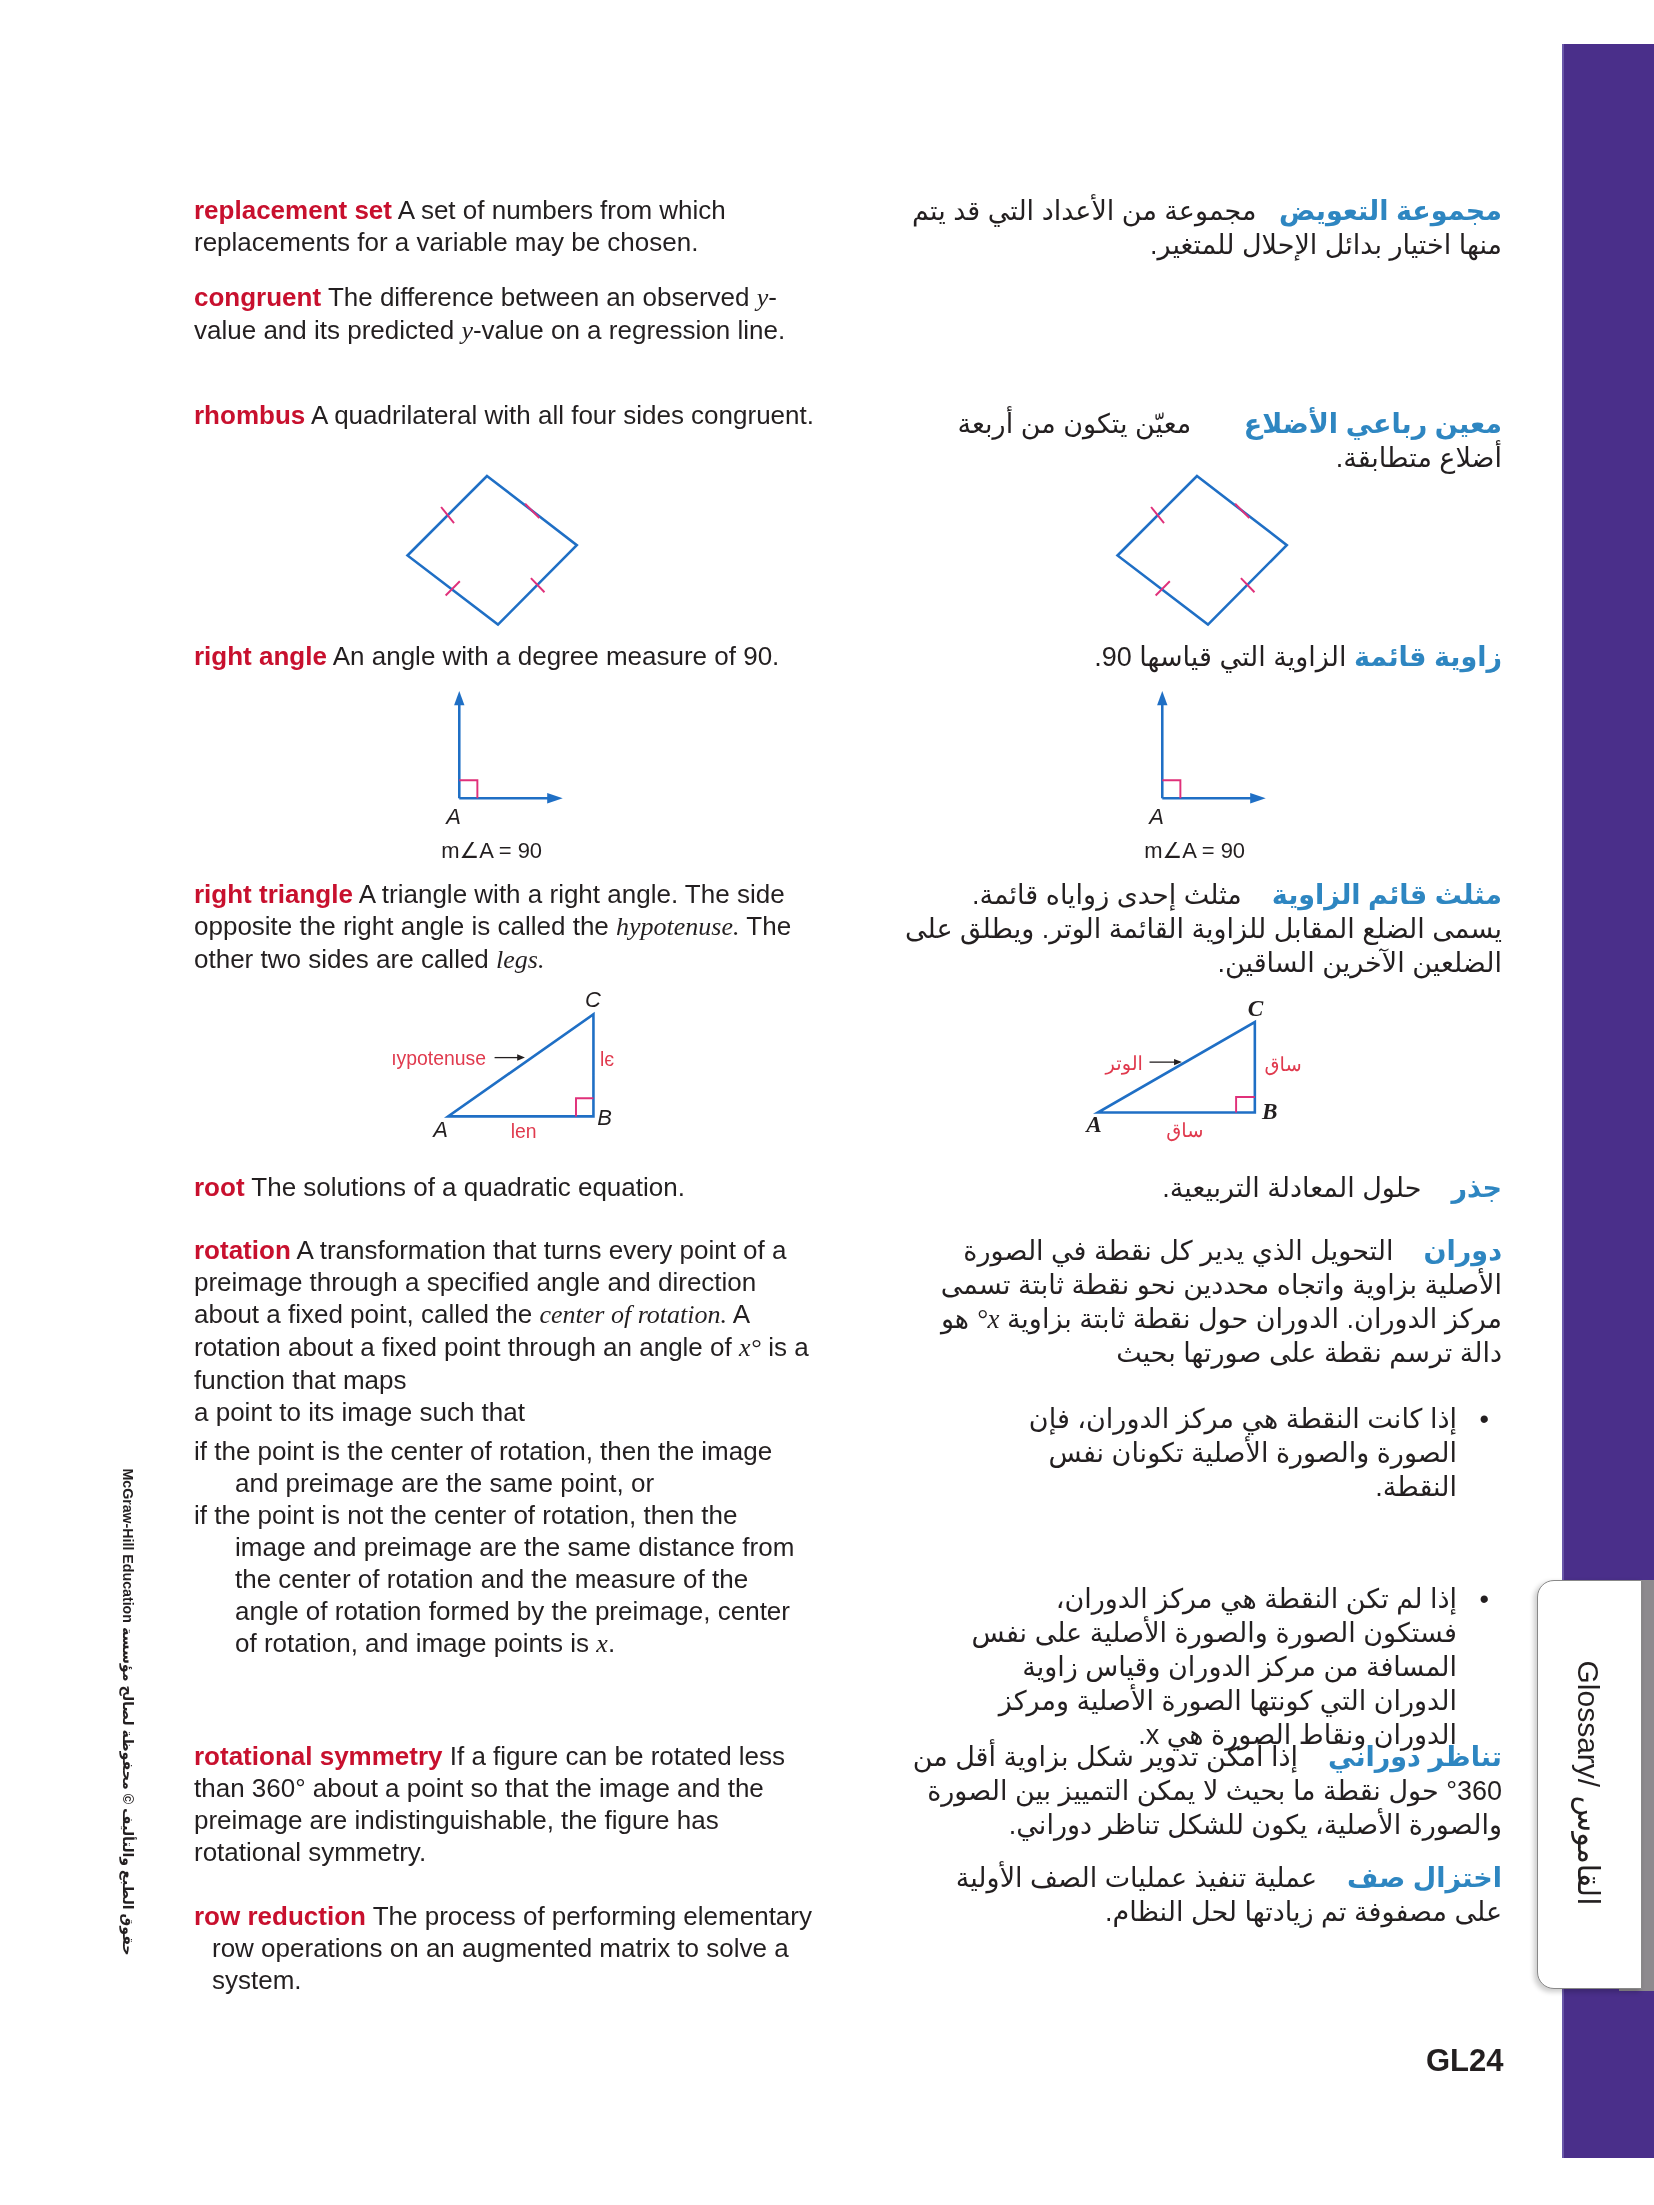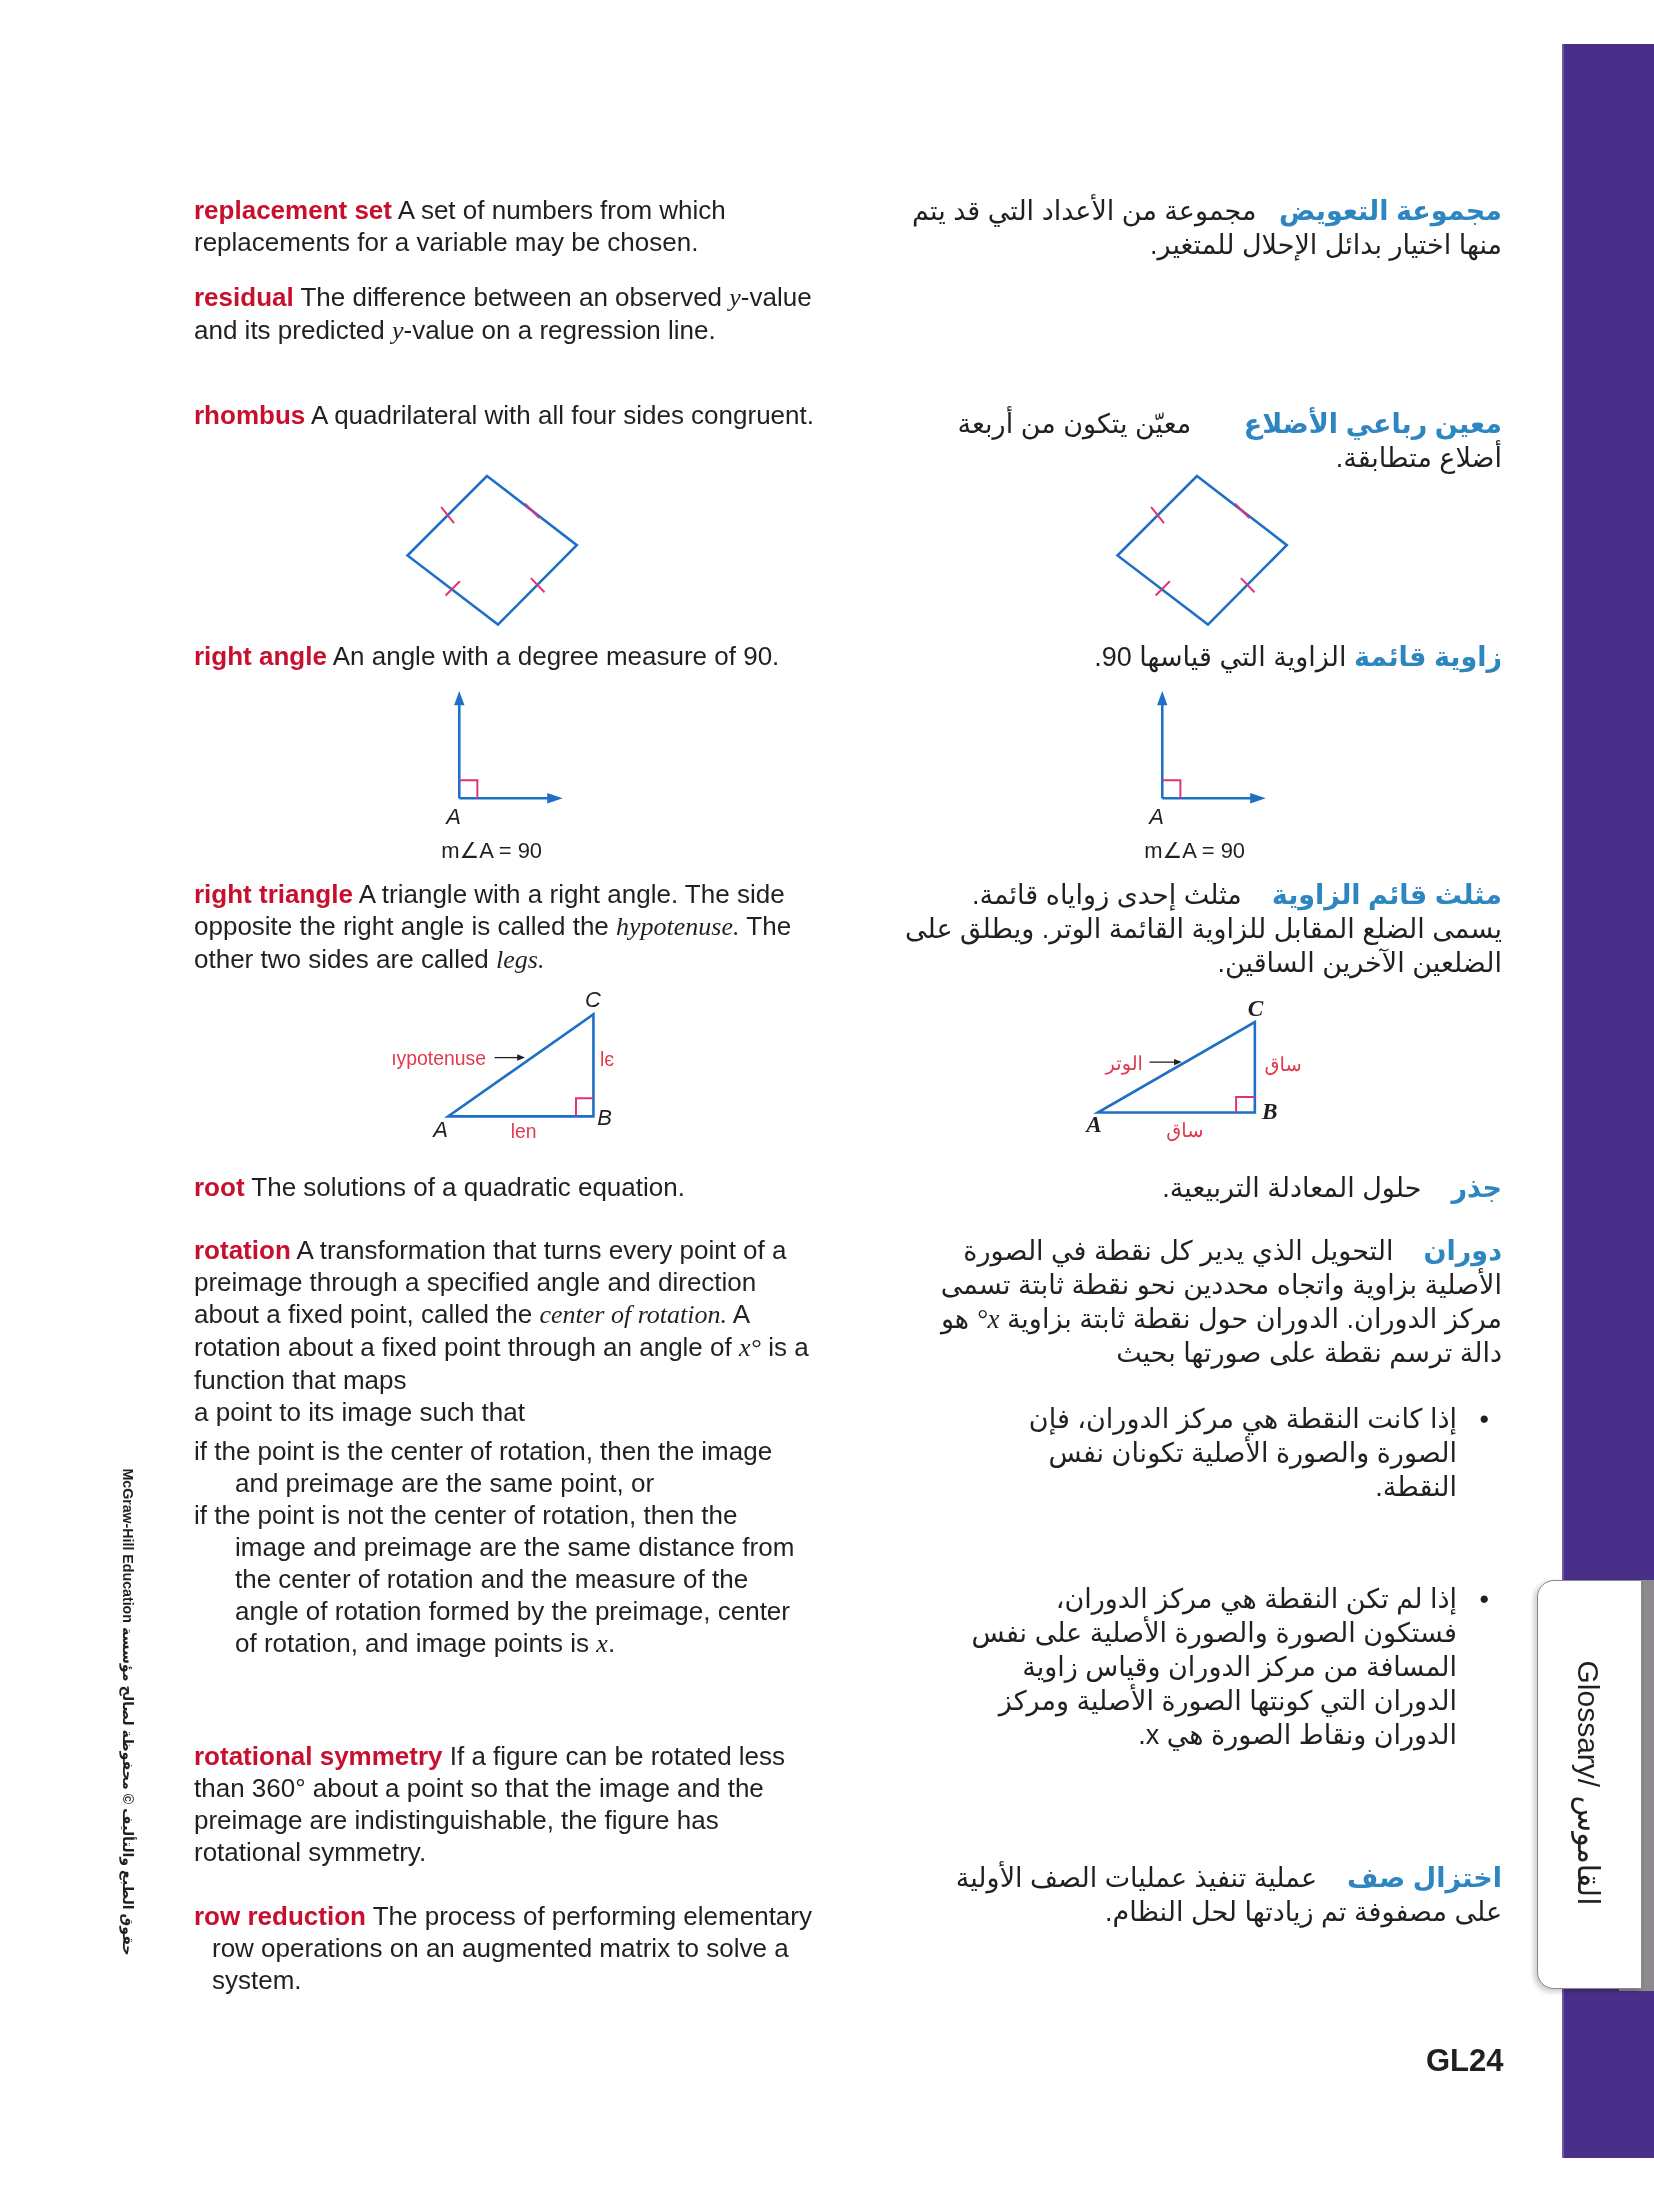--- a/index.html
+++ b/index.html
@@ -39,21 +39,21 @@
 <div class="tab-text">Glossary/ القاموس</div>
 <div class="credit">McGraw-Hill Education حقوق الطبع والتأليف © محفوظة لصالح مؤسسة</div>
 <div class="pagenum">GL24</div>
 
 <div class="col-en">
   <div class="entry" style="top:0">
     <span class="term-en">replacement set</span>
     <span>A set of numbers from which replacements for a variable may be chosen.</span>
   </div>
   <div class="entry" style="top:87px">
-    <span class="term-en">residual</span>
+    <span class="term-en">congruent</span>
     <span><span>The difference between an observed </span><span class="it">y</span><span>-value and its predicted </span><span class="it">y</span><span>-value on a regression line.</span></span>
   </div>
   <div class="entry" style="top:205px">
     <span class="term-en">rhombus</span>
     <span>A quadrilateral with all four sides congruent.</span>
   </div>
   <div class="entry" style="top:446px">
     <span class="term-en">right angle</span>
     <span>An angle with a degree measure of 90.</span>
   </div>
@@ -102,20 +102,24 @@
   <div class="entry" style="top:977px">
     <span class="term-ar">جذر</span>&nbsp;&nbsp;&nbsp;
     <span>حلول المعادلة التربيعية.</span>
   </div>
   <div class="entry" style="top:1040px">
     <span class="term-ar">دوران</span>&nbsp;&nbsp;&nbsp;
     <span><span>التحويل الذي يدير كل نقطة في الصورة الأصلية بزاوية واتجاه محددين نحو نقطة ثابتة تسمى مركز الدوران. الدوران حول نقطة ثابتة بزاوية </span><span class="it">x°</span><span> هو دالة ترسم نقطة على صورتها بحيث</span></span>
   </div>
   <div class="entry bullet" style="top:1208px; padding-left:65px;">إذا كانت النقطة هي مركز الدوران، فإن الصورة والصورة الأصلية تكونان نفس النقطة.</div>
   <div class="entry bullet" style="top:1286px; padding-left:65px;">إذا لم تكن النقطة هي مركز الدوران، فستكون الصورة والصورة الأصلية على نفس المسافة من مركز الدوران وقياس زاوية الدوران التي كونتها الصورة الأصلية ومركز الدوران ونقاط الصورة هي x.</div>
+  <div class="entry" style="top:1546px">
+    <span class="term-ar">تناظر دوراني</span>&nbsp;&nbsp;&nbsp;
+    <span>إذا أمكن تدوير شكل بزاوية أقل من 360° حول نقطة ما بحيث لا يمكن التمييز بين الصورة والصورة الأصلية، يكون للشكل تناظر دوراني.</span>
+  </div>
   <div class="entry" style="top:1667px">
     <span class="term-ar">اختزال صف</span>&nbsp;&nbsp;&nbsp;
     <span>عملية تنفيذ عمليات الصف الأولية على مصفوفة تم زيادتها لحل النظام.</span>
   </div>
 </div>
 
 <svg style="left:388px; top:465px;" width="207" height="168" viewBox="0 0 320 260">
   <polygon points="153,17 292,124 170,247 30,140" fill="none" stroke="#1f6fc5" stroke-width="4"></polygon>
   <g stroke="#e0307a" stroke-width="3">
     <line x1="82" y1="65" x2="102" y2="90"></line>

